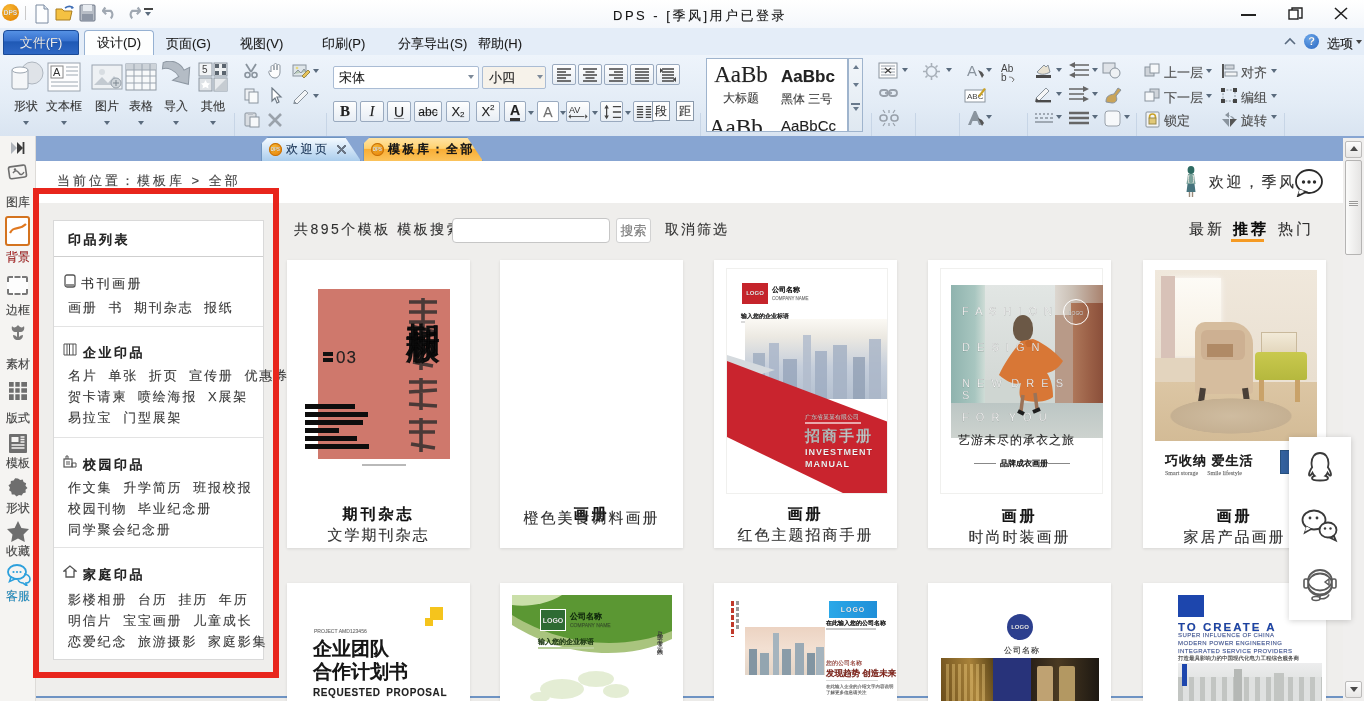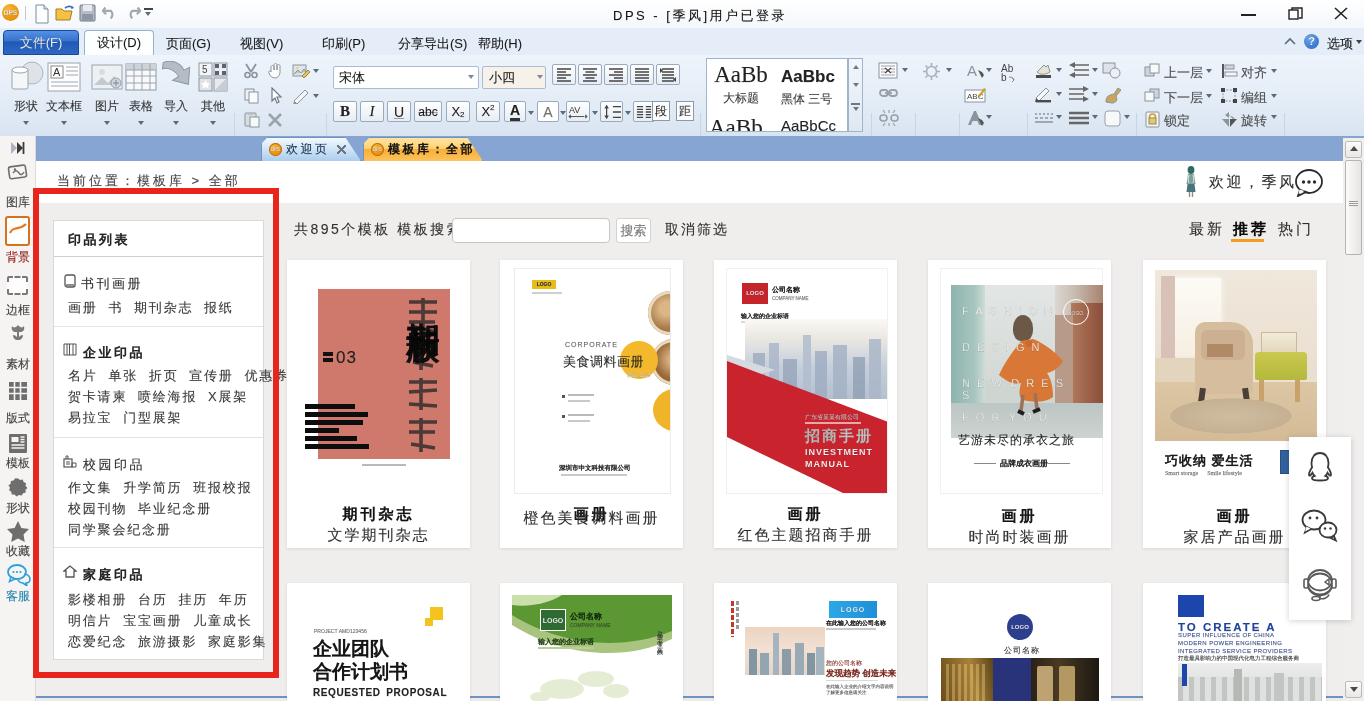--- a/index.html
+++ b/index.html
@@ -461,21 +461,21 @@
   </svg>
 <div class="a" style="left:83px;top:344px;font-size:13px;font-weight:bold;color:#333;letter-spacing:2.5px">企业印品</div>
 <div class="a lpi" style="left:68px;top:367px">名片&nbsp; 单张&nbsp; 折页&nbsp; 宣传册&nbsp; 优惠券</div>
 <div class="a lpi" style="left:68px;top:388px">贺卡请柬&nbsp; 喷绘海报&nbsp; X展架</div>
 <div class="a lpi" style="left:68px;top:409px">易拉宝&nbsp; 门型展架</div>
 <div class="a" style="left:54px;top:437px;width:209px;height:1px;background:#e3e3e3"></div>
 <svg class="a" style="left:63px;top:455px" width="14" height="13" viewBox="0 0 14 13">
     <rect x="1" y="4" width="8" height="8" fill="none" stroke="#555" stroke-width="1.2"></rect>
     <path d="M9 8h4v4H9zM3 4V1h2v3M3 7h4M3 9h4" stroke="#555" fill="none"></path>
   </svg>
-<div class="a" style="left:83px;top:456px;font-size:13px;font-weight:normal;color:#333;letter-spacing:2.5px">校园印品</div>
+<div class="a" style="left:83px;top:456px;font-size:13px;font-weight:bold;color:#333;letter-spacing:2.5px">校园印品</div>
 <div class="a lpi" style="left:68px;top:479px">作文集&nbsp; 升学简历&nbsp; 班报校报</div>
 <div class="a lpi" style="left:68px;top:500px">校园刊物&nbsp; 毕业纪念册</div>
 <div class="a lpi" style="left:68px;top:521px">同学聚会纪念册</div>
 <div class="a" style="left:54px;top:547px;width:209px;height:1px;background:#e3e3e3"></div>
 <svg class="a" style="left:63px;top:565px" width="14" height="13" viewBox="0 0 14 13">
     <path d="M7 1L1 6h2v6h8V6h2z" fill="none" stroke="#555" stroke-width="1.3"></path>
   </svg>
 <div class="a" style="left:83px;top:566px;font-size:13px;font-weight:bold;color:#333;letter-spacing:2.5px">家庭印品</div>
 <div class="a lpi" style="left:68px;top:591px">影楼相册&nbsp; 台历&nbsp; 挂历&nbsp; 年历</div>
 <div class="a lpi" style="left:68px;top:612px">明信片&nbsp; 宝宝画册&nbsp; 儿童成长</div>
@@ -511,39 +511,20 @@
 <div class="a" style="left:18px;top:152px;width:63px;height:4.5px;background:#0d0d0d"></div>
 <div class="a" style="left:18px;top:160px;width:58px;height:4.5px;background:#0d0d0d"></div>
 <div class="a" style="left:18px;top:168px;width:34px;height:4.5px;background:#0d0d0d"></div>
 <div class="a" style="left:18px;top:176px;width:52px;height:4.5px;background:#0d0d0d"></div>
 <div class="a" style="left:18px;top:184px;width:64px;height:4.5px;background:#0d0d0d"></div>
 <div class="a" style="left:75px;top:204px;width:44px;height:2px;background:#b9b9b9"></div>
 <div class="cdt" style="top:245px">期刊杂志</div>
 <div class="cds" style="top:266px">文学期刊杂志</div>
     </div>
 <div class="card" style="left:500px;top:260px;height:288px">
-<div class="a" style="left:14px;top:8px;width:157px;height:226px;background:#fff;border:1px solid #ececea;overflow:hidden">
- <div class="a" style="left:17px;top:11px;width:24px;height:9px;background:#e7bd1e;font-size:5px;color:#333;text-align:center;line-height:9px;font-weight:bold">LOGO</div>
- <div class="a" style="left:17px;top:23px;width:30px;height:2px;background:#cfcfcf"></div>
- <div class="a" style="left:133px;top:22px;width:44px;height:44px;border-radius:50%;background:radial-gradient(circle at 42% 40%,#d9b684 18%,#a87848 55%,#8a5a30);box-shadow:inset 0 0 0 3px #e9d9bc"></div>
- <div class="a" style="left:136px;top:70px;width:46px;height:46px;border-radius:50%;background:radial-gradient(circle at 52% 45%,#d9b080 18%,#9a6a3a 55%,#7d4f26);box-shadow:inset 0 0 0 3px #e9d9bc"></div>
- <div class="a" style="left:138px;top:120px;width:44px;height:42px;border-radius:50%;background:#f0b429"></div>
- <div class="a" style="left:50px;top:72px;font-size:7px;color:#777;letter-spacing:1px">CORPORATE</div>
- <div class="a" style="left:105px;top:72px;width:38px;height:38px;border-radius:50%;background:#f3b82c"></div>
- <div class="a" style="left:48px;top:84px;font-size:13px;color:#2a2a2a;letter-spacing:.5px">美食调料画册</div>
- <div class="a" style="left:112px;top:103px;font-size:5px;color:#fff">2018.2019</div>
- <div class="a" style="left:47px;top:126px;width:3px;height:3px;background:#555"></div>
- <div class="a" style="left:53px;top:125px;width:26px;height:2.4px;background:#b9b9b9"></div>
- <div class="a" style="left:53px;top:131px;width:22px;height:2.4px;background:#c9c9c9"></div>
- <div class="a" style="left:47px;top:146px;width:3px;height:3px;background:#555"></div>
- <div class="a" style="left:53px;top:145px;width:26px;height:2.4px;background:#b9b9b9"></div>
- <div class="a" style="left:53px;top:151px;width:22px;height:2.4px;background:#c9c9c9"></div>
- <div class="a" style="left:44px;top:195px;width:70px;height:0;font-size:6.5px;font-weight:bold;color:#333;white-space:nowrap">深圳市中文科技有限公司</div>
- <div class="a" style="left:46px;top:205px;width:66px;height:1.6px;background:#c9c9c9"></div>
-</div>
 <div class="cdt" style="top:245px">画册</div>
 <div class="cds" style="top:249px">橙色美食调料画册</div>
     </div>
 <div class="card" style="left:714px;top:260px;height:288px">
 <div class="a" style="left:12px;top:8px;width:162px;height:226px;background:#fff;border:1px solid #f0f0ee;overflow:hidden">
  <div class="a" style="left:15px;top:14px;width:26px;height:21px;background:#c5242b;color:#fff;font-size:6px;font-weight:bold;text-align:center;line-height:21px">LOGO</div>
  <div class="a" style="left:45px;top:16px;font-size:7px;font-weight:bold;color:#222">公司名称</div>
  <div class="a" style="left:45px;top:27px;font-size:4.5px;color:#999">COMPANY NAME</div>
  <div class="a" style="left:14px;top:43px;font-size:6px;color:#333;font-weight:bold">输入您的企业标语</div>
  <div class="a" style="left:14px;top:52px;width:52px;height:2px;background:#d9d9d9"></div>

